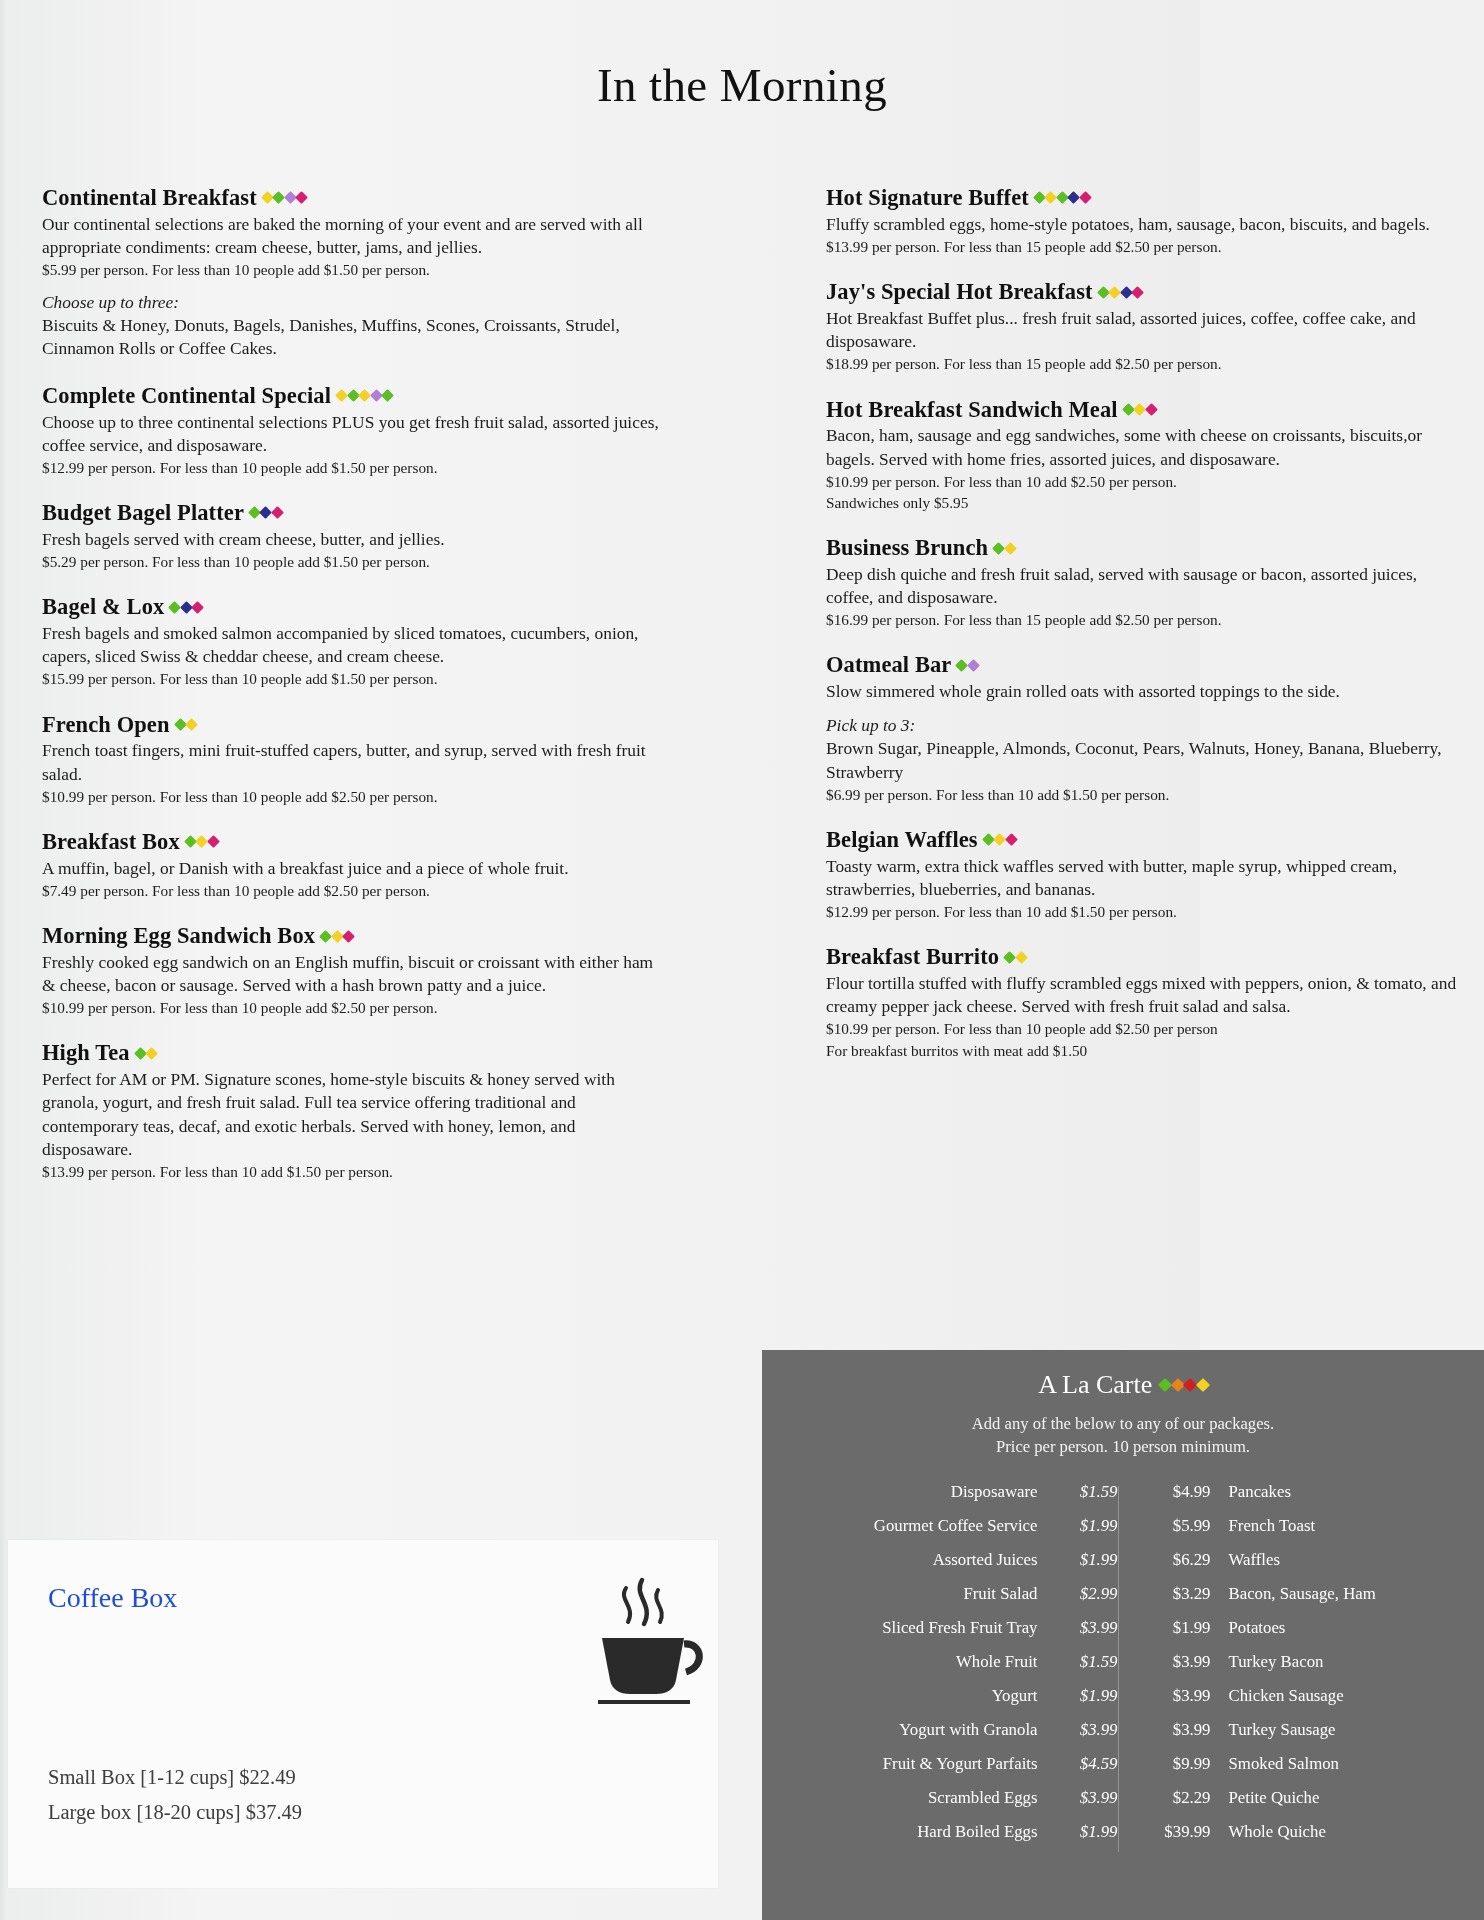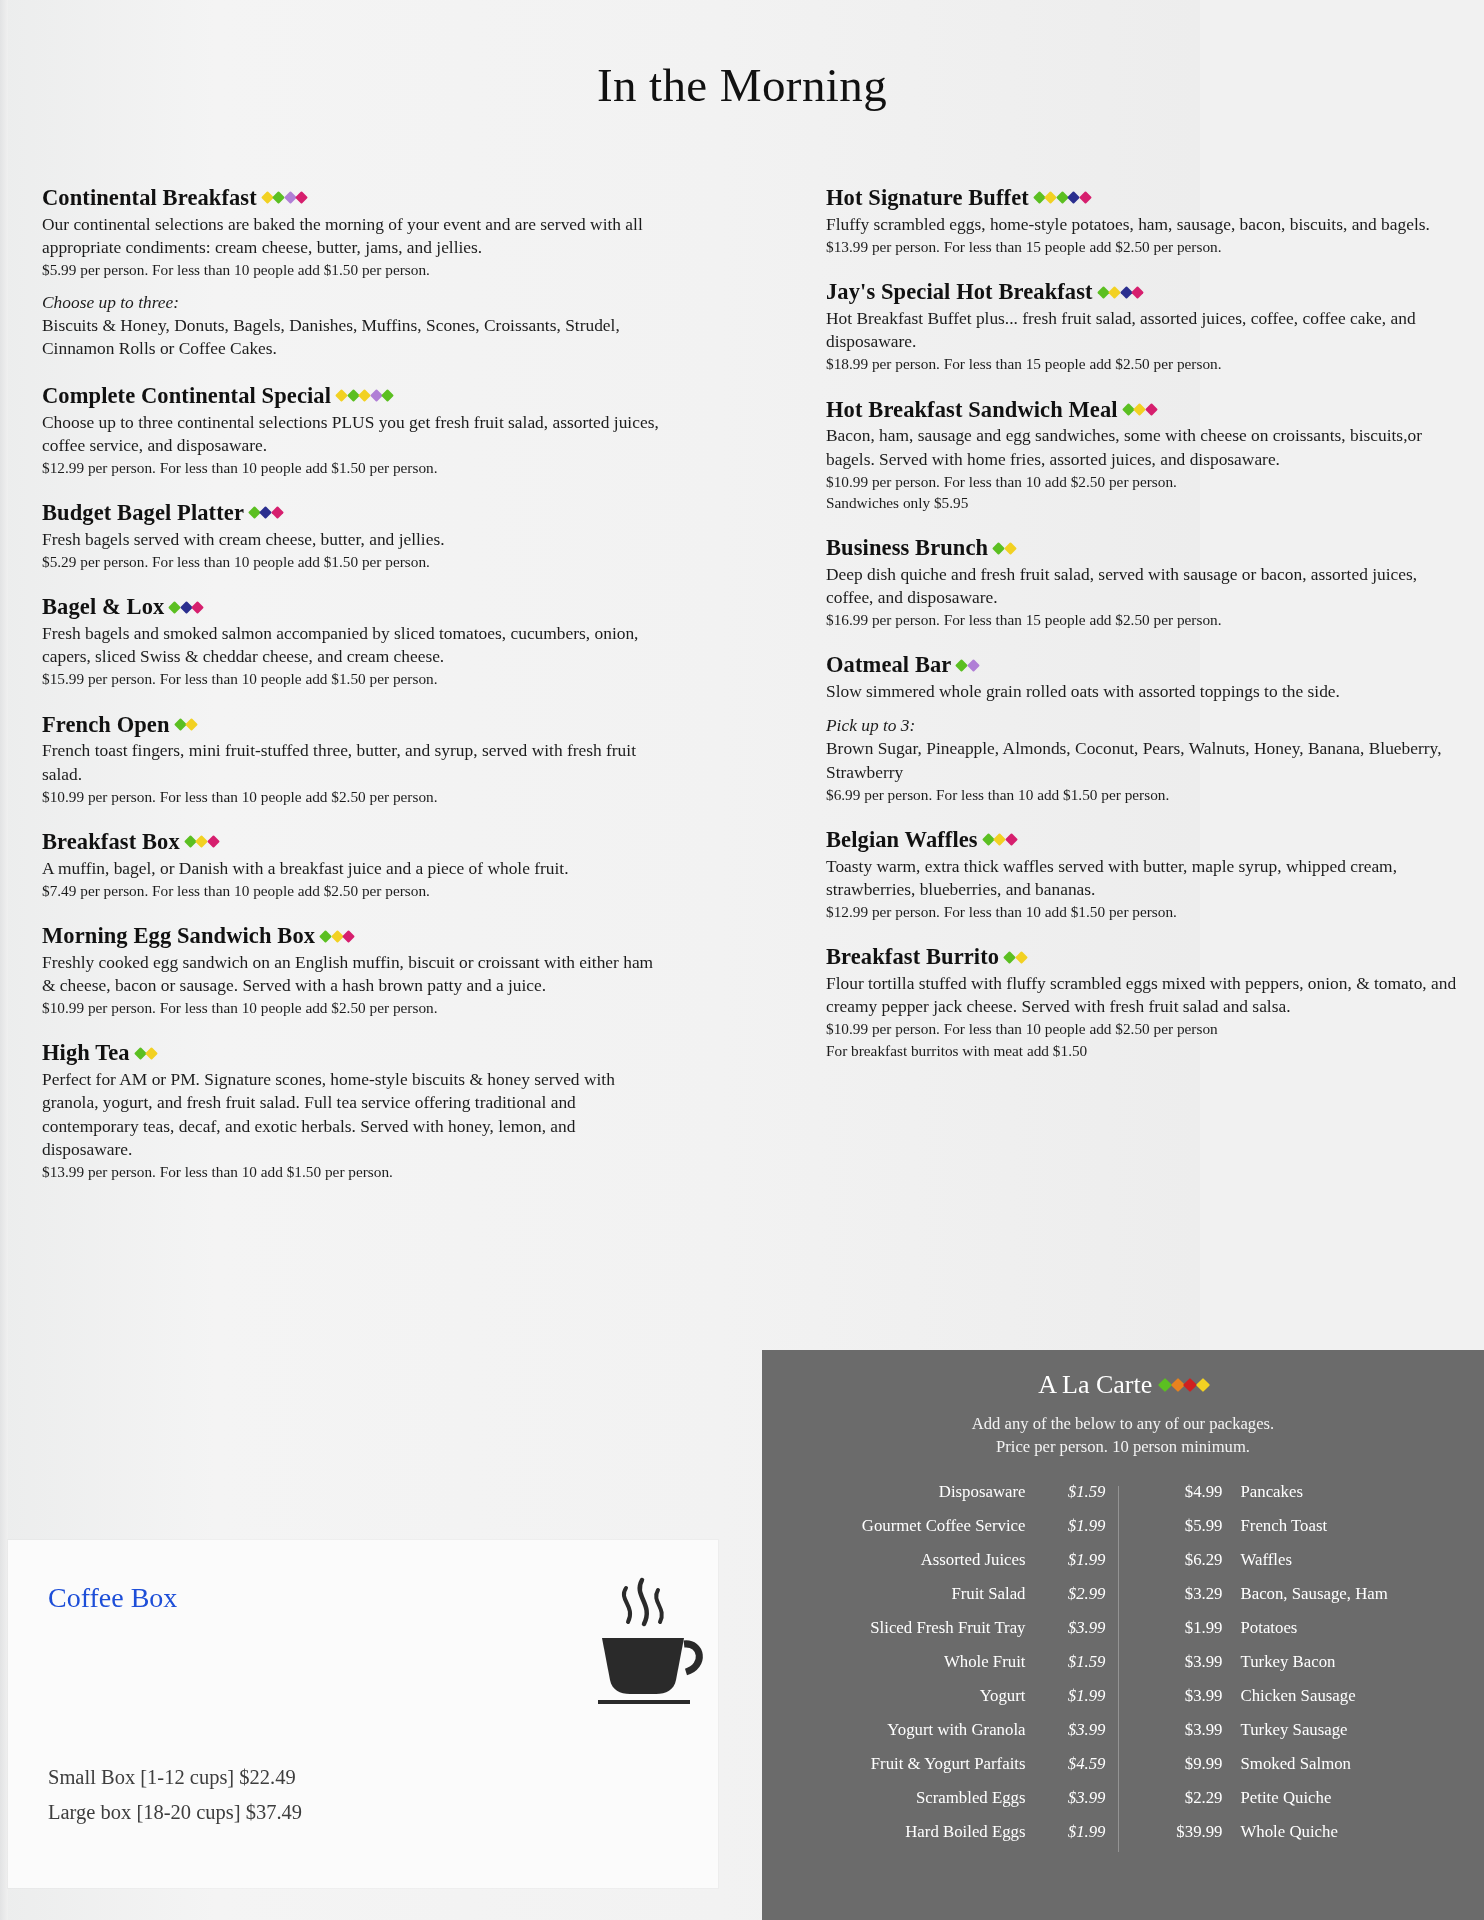--- a/index.html
+++ b/index.html
@@ -160,21 +160,21 @@
     text-align: center;
     font-size: 16.6px;
     line-height: 1.4;
     margin-top: 12px;
     color: #f3f3f3;
   }
   .alc-cols {
     display: flex;
     margin-top: 24px;
     padding: 0 20px;
-    gap: 12px;
+    gap: 0;
   }
   .alc-col {
     flex: 1;
     display: flex;
     flex-direction: column;
   }
   .alc-row {
     display: flex;
     align-items: baseline;
     height: 34px;
@@ -268,21 +268,21 @@
         <div class="price">$15.99 per person.  For less than 10 people add $1.50 per person.</div>
       </div>
       <div class="item">
         <div class="item-head">
           <span class="hname">French Open</span>
           <span class="dia-set">
             <span class="dia" style="background: rgb(91, 191, 33);"></span>
             <span class="dia" style="background: rgb(242, 209, 34);"></span>
           </span>
         </div>
-        <div class="desc">French toast fingers, mini fruit-stuffed three, butter, and syrup, served with fresh fruit salad.</div>
+        <div class="desc">French toast fingers, mini fruit-stuffed capers, butter, and syrup, served with fresh fruit salad.</div>
         <div class="price">$10.99 per person.  For less than 10 people add $2.50 per person.</div>
       </div>
       <div class="item">
         <div class="item-head">
           <span class="hname">Breakfast Box</span>
           <span class="dia-set">
             <span class="dia" style="background: rgb(91, 191, 33);"></span>
             <span class="dia" style="background: rgb(242, 209, 34);"></span>
             <span class="dia" style="background: rgb(214, 31, 110);"></span>
           </span>

